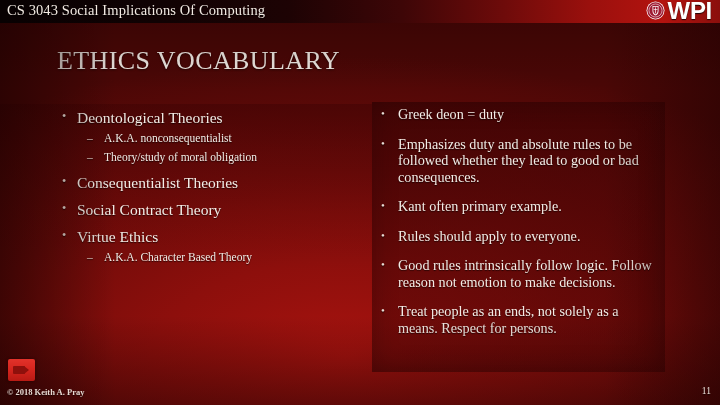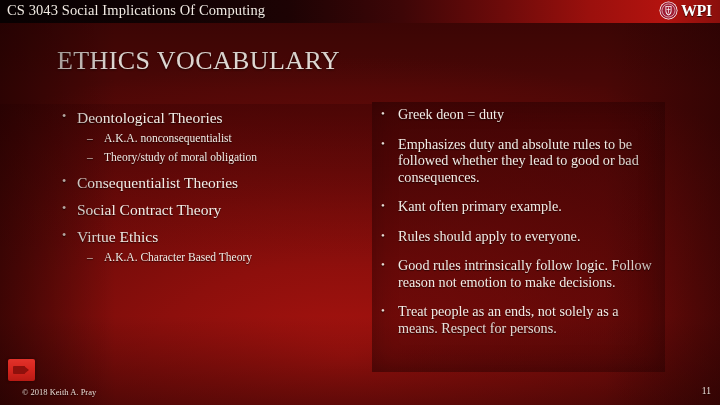--- a/index.html
+++ b/index.html
@@ -57,25 +57,25 @@
     align-items: center;
     gap: 3px;
   }
   .seal {
     width: 19px;
     height: 19px;
     position: relative;
     display: block;
   }
   .wpi-text {
-    font-size: 16px;
+    font-size: 24px;
     line-height: 19px;
     font-weight: bold;
     color: #ffffff;
-    font-family: Liberation Serif, serif;
+    font-family: Liberation Sans, sans-serif;
     letter-spacing: -0.3px;
     text-shadow: 0 1px 1px rgba(0,0,0,0.8);
     text-align: center;
   }
 
   
   .slide-title {
     position: absolute;
     left: 57px;
     top: 46px;
@@ -195,27 +195,28 @@
     left: 11px;
     top: 0px;
     width: 0;
     height: 0;
     border-top: 4px solid transparent;
     border-bottom: 4px solid transparent;
     border-left: 5px solid #8e100c;
   }
   .copyright {
     position: absolute;
-    left: 22px;
+    left: 7px;
     top: 387px;
     font-size: 8.5px;
     color: #e7d9d2;
     font-family: "Liberation Serif", "DejaVu Serif", serif;
     z-index: 4;
     text-shadow: 0 1px 1px rgba(0,0,0,0.6);
+    font-weight: bold;
   }
   .page-number {
     position: absolute;
     right: 9px;
     top: 386px;
     font-size: 9.5px;
     color: #f0e4dd;
     z-index: 4;
     text-shadow: 0 1px 1px rgba(0,0,0,0.6);
     text-align: center;

